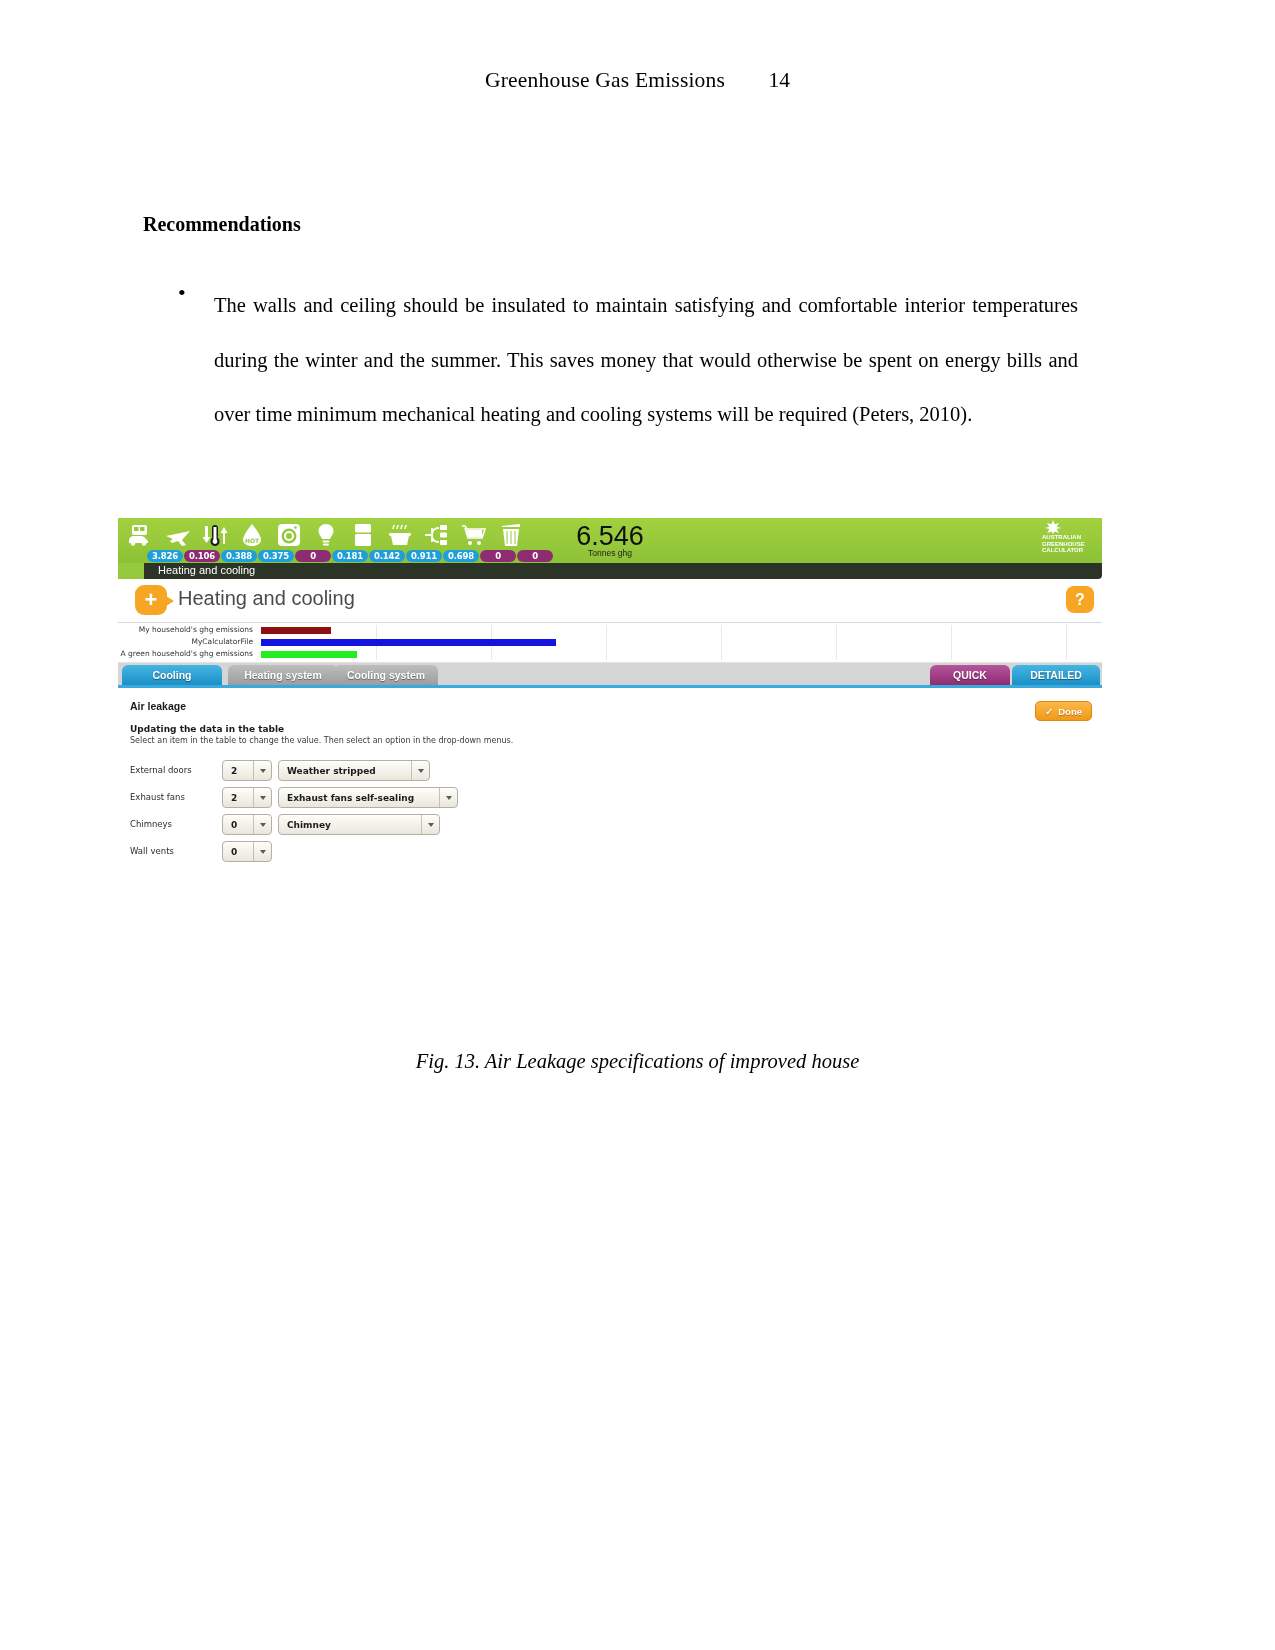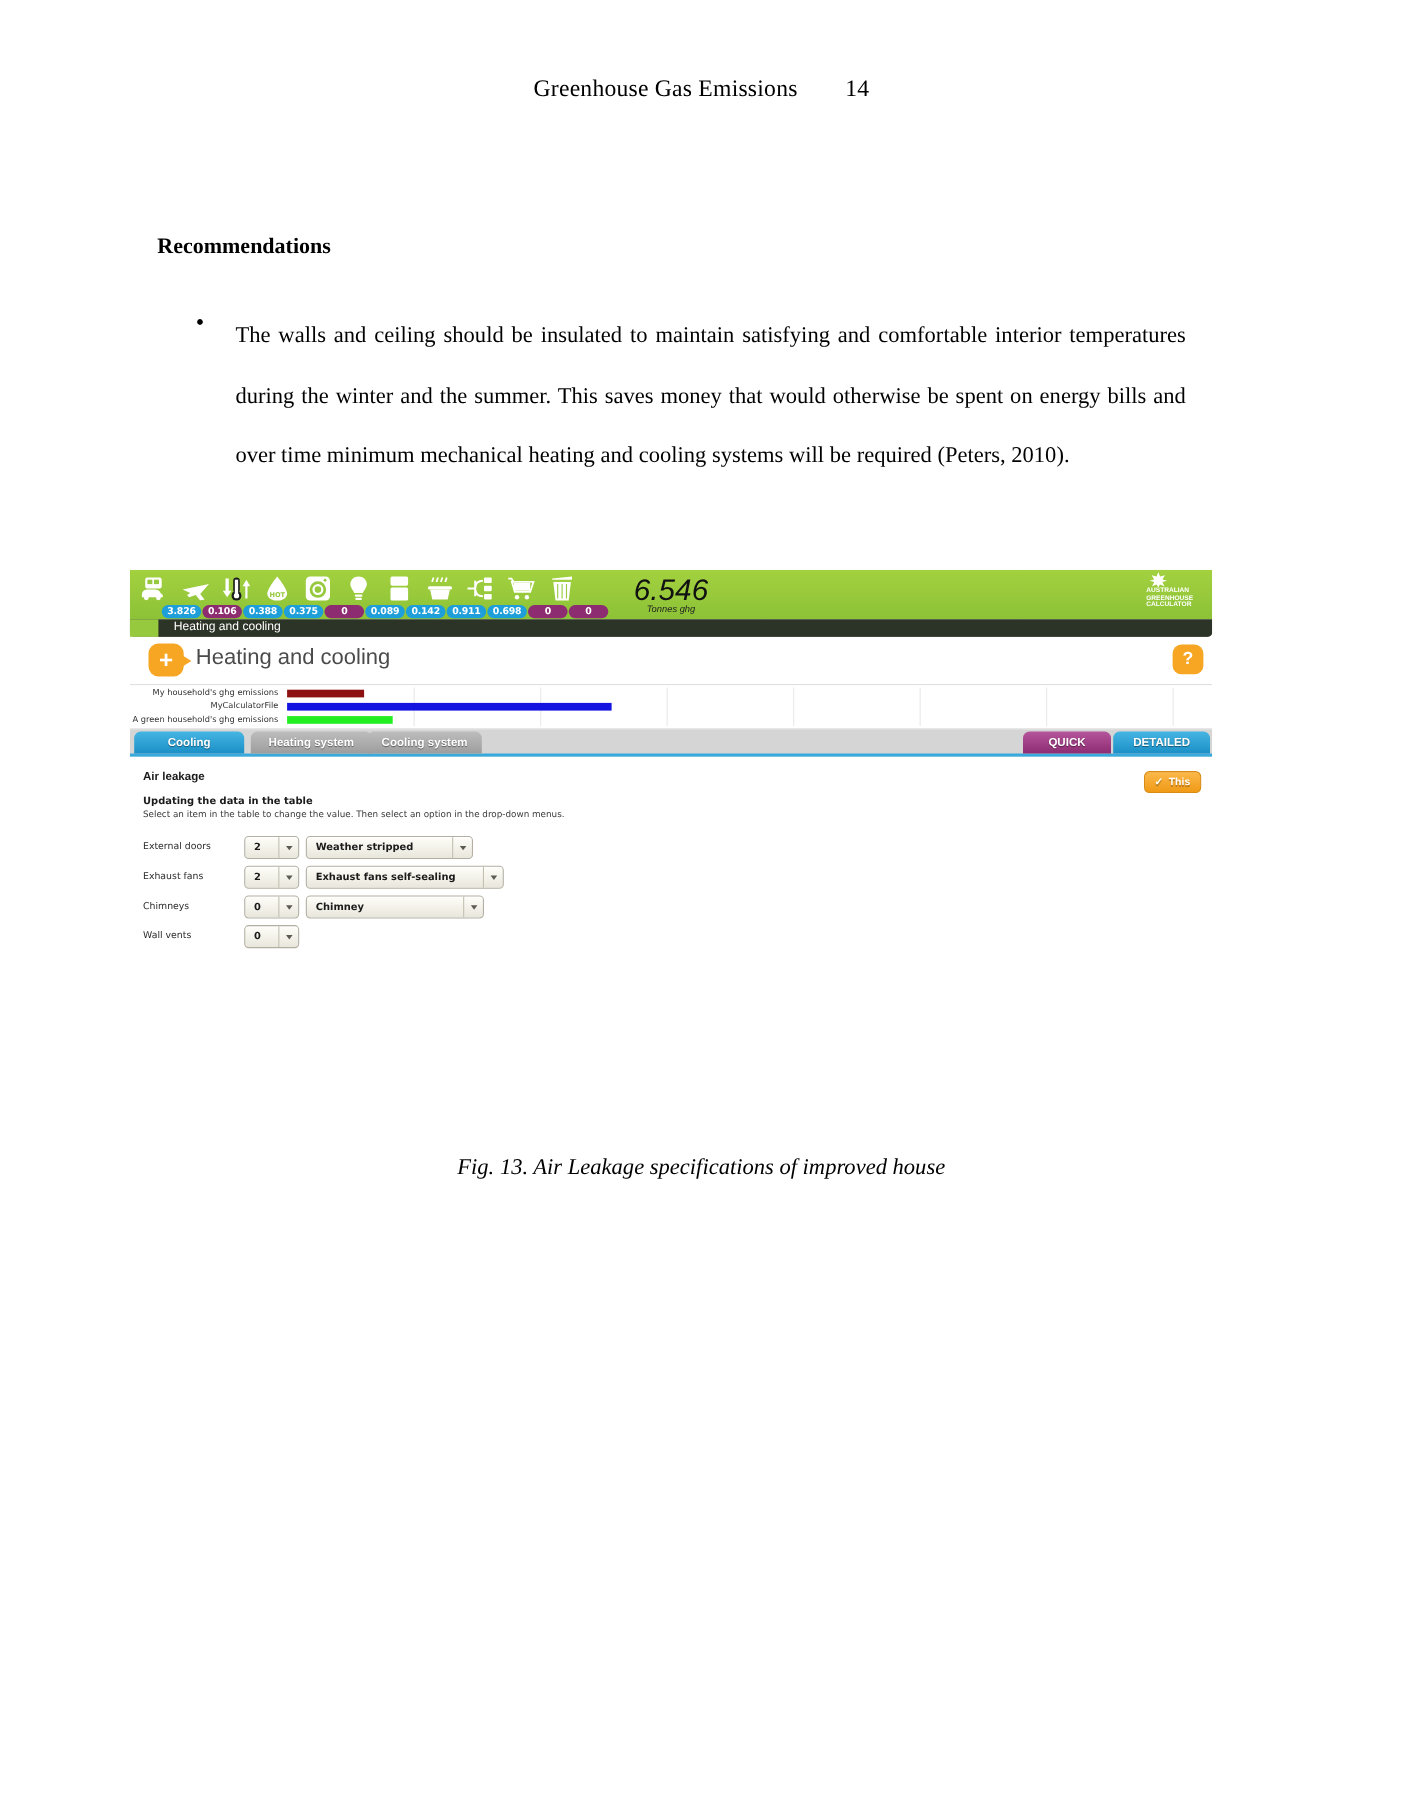--- a/index.html
+++ b/index.html
@@ -80,21 +80,20 @@
     display:flex;align-items:center;justify-content:center;
     font-family:"DejaVu Sans", sans-serif;
     letter-spacing:-.2px;
   }
   .badge.blue{background:#1f9fd9;}
   .badge.purple{background:#8e2c72;}
 
   .total{
     position:absolute;left:0;right:0;top:4px;text-align:center;
     pointer-events:none;
-    font-style:italic;
   }
   .total .num{
     font-size:27px;color:#111;line-height:28px;
     font-family:"Liberation Sans", sans-serif;font-weight:400;
   }
   .total .unit{font-size:8.5px;color:#222;display:block;margin-top:-2px;}
 
   .logo{
     position:absolute;right:2px;top:1px;width:60px;height:42px;
     color:#fff;font-size:6px;line-height:6.6px;font-weight:bold;
@@ -360,21 +359,21 @@
           </svg>
         </div>
       </div>
 
       <div class="badge-row">
         <div class="badge blue">3.826</div>
         <div class="badge purple">0.106</div>
         <div class="badge blue">0.388</div>
         <div class="badge blue">0.375</div>
         <div class="badge purple">0</div>
-        <div class="badge blue">0.089</div>
+        <div class="badge blue">0.181</div>
         <div class="badge blue">0.142</div>
         <div class="badge blue">0.911</div>
         <div class="badge blue">0.698</div>
         <div class="badge purple">0</div>
         <div class="badge purple">0</div>
       </div>
 
       <div class="total">
         <div class="num">6.546</div>
         <span class="unit">Tonnes ghg</span>
@@ -430,21 +429,21 @@
       <div class="tab detailed" style="right:2px;width:88px">DETAILED</div>
     </div>
 
     <div class="content">
       <div class="sec-title">Air leakage</div>
       <div class="hint-title">Updating the data in the table</div>
       <div class="hint-body">Select an item in the table to change the value. Then select an option in the drop-down menus.</div>
 
       <div class="done-btn">
         <span>✓</span>
-        <span>This</span>
+        <span>Done</span>
       </div>
 
       <div class="form-rows">
 
         <div class="frow">
           <span class="flabel">External doors</span>
           <div class="sel count">
             <span class="selv">2</span>
             <span class="arw">
                 <b></b>

